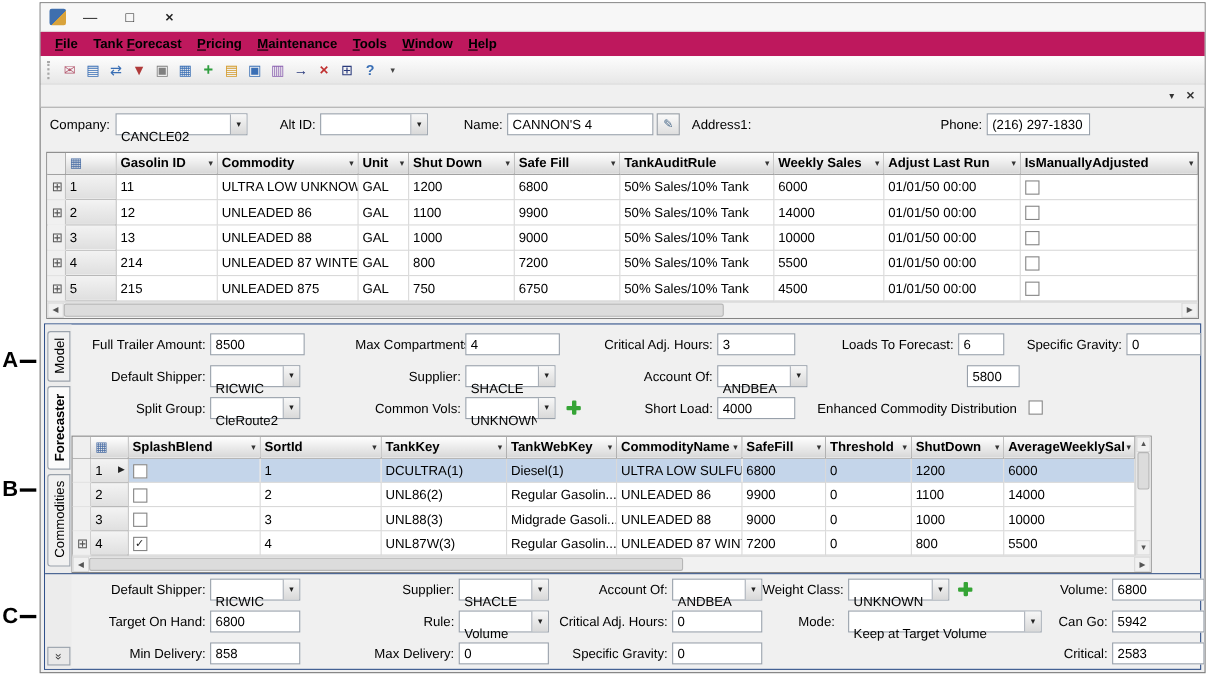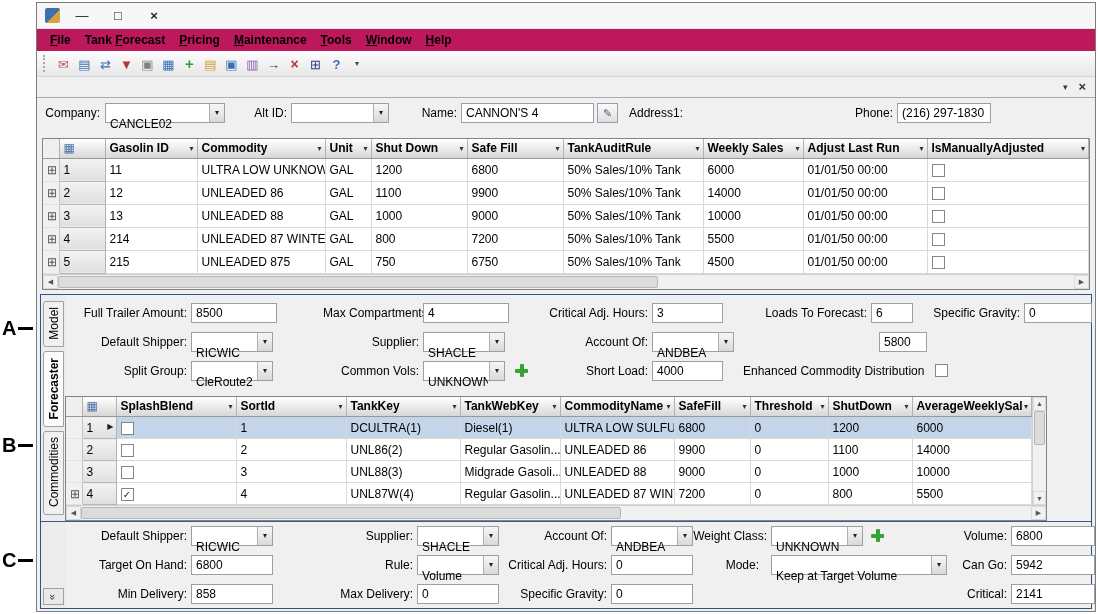--- a/index.html
+++ b/index.html
@@ -410,21 +410,21 @@
                       <td class="gcell">9000</td>
                       <td class="gcell">0</td>
                       <td class="gcell">1000</td>
                       <td class="gcell">10000</td>
                     </tr>
                     <tr>
                       <td class="gexp">⊞</td>
                       <td class="grownum">4</td>
                       <td class="gcheckcell"><span class="cbx">✓</span></td>
                       <td class="gcell">4</td>
-                      <td class="gcell">UNL87W(4)</td>
+                      <td class="gcell">UNL87W(3)</td>
                       <td class="gcell">Regular Gasolin...</td>
                       <td class="gcell">UNLEADED 87 WINT...</td>
                       <td class="gcell">7200</td>
                       <td class="gcell">0</td>
                       <td class="gcell">800</td>
                       <td class="gcell">5500</td>
                     </tr>
                   </tbody>
                 </table>
               <div class="vscroll">
@@ -488,21 +488,21 @@
             <span class="tfield" style="left:940px;width:84px">5942</span>
           </div>
           <div class="frow" style="top:63px">
             <span class="flabel" style="left:0;width:116px">Min Delivery:</span>
             <span class="tfield" style="left:120px;width:82px">858</span>
             <span class="flabel" style="left:230px;width:112px">Max Delivery:</span>
             <span class="tfield" style="left:346px;width:82px">0</span>
             <span class="flabel" style="left:428px;width:108px">Specific Gravity:</span>
             <span class="tfield" style="left:540px;width:82px">0</span>
             <span class="flabel" style="left:836px;width:100px">Critical:</span>
-            <span class="tfield" style="left:940px;width:84px">2141</span>
+            <span class="tfield" style="left:940px;width:84px">2583</span>
           </div>
         </div>
 
       </div>
     </div>
 
   </div>
 </div>
 
 </body></html>

